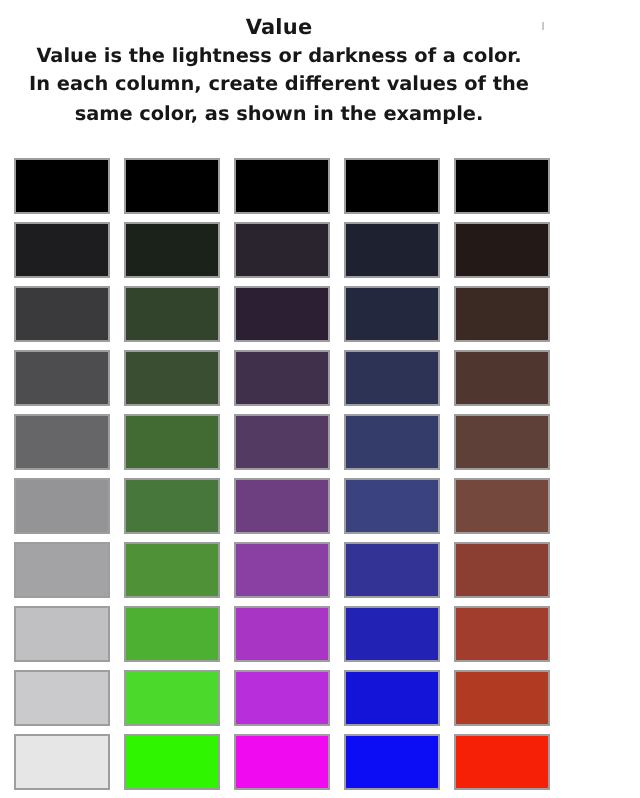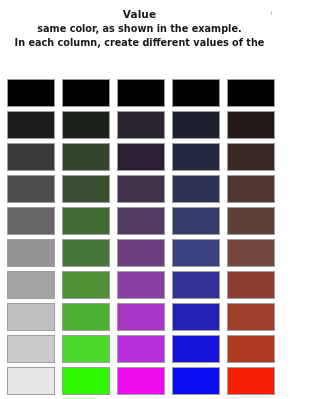--- a/index.html
+++ b/index.html
@@ -75,22 +75,23 @@
 </head>
 <body>
 
 <div class="page">
 
   <div class="mark"></div>
 
   <div class="header">
     <div class="title">Value</div>
     <div class="subtitle">
+      <span>Value is the lightness or darkness of a color.</span>
+      <span>In each column, create different values of the</span>
       <span>same color, as shown in the example.</span>
-      <span>In each column, create different values of the</span>
     </div>
   </div>
 
   <div class="grid">
       <div class="swatch" style="background: rgb(0, 0, 0); border-color: rgb(157, 157, 157);"></div>
       <div class="swatch" style="background: rgb(0, 0, 0); border-color: rgb(157, 157, 157);"></div>
       <div class="swatch" style="background: rgb(0, 0, 0); border-color: rgb(157, 157, 157);"></div>
       <div class="swatch" style="background: rgb(0, 0, 0); border-color: rgb(157, 157, 157);"></div>
       <div class="swatch" style="background: rgb(0, 0, 0); border-color: rgb(157, 157, 157);"></div>
       <div class="swatch" style="background: rgb(29, 29, 31); border-color: rgb(157, 157, 157);"></div>

